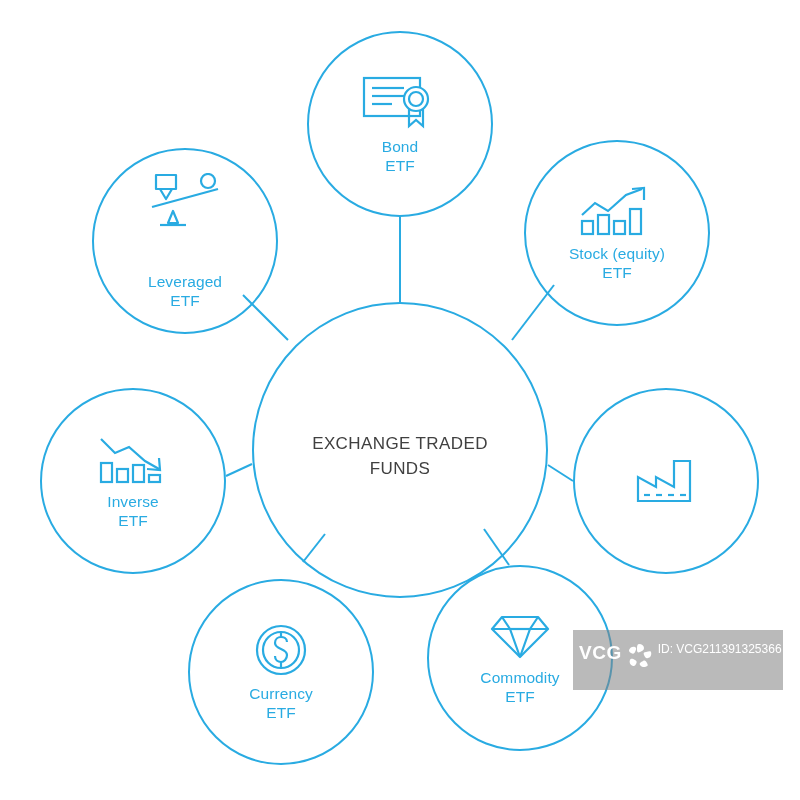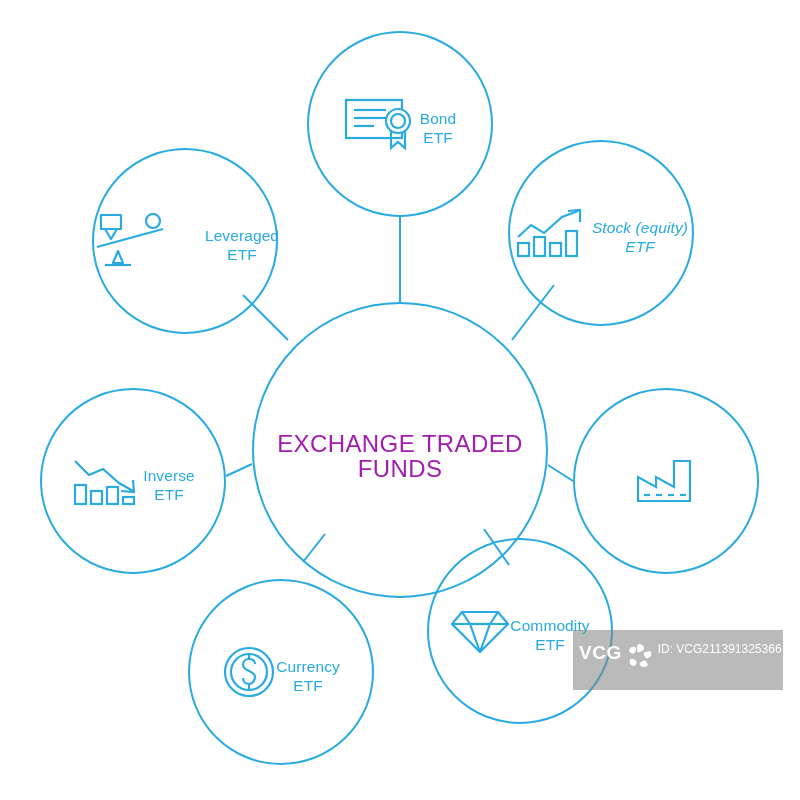--- a/index.html
+++ b/index.html
@@ -19,20 +19,21 @@
     left: 0; top: 0;
     width: 800px;
     height: 800px;
   }
   .node {
     position: absolute;
     border-radius: 50%;
     border: 2px solid #29abe2;
     box-sizing: border-box;
     display: flex;
+    flex-direction: column;
     align-items: center;
     justify-content: center;
     background: transparent;
   }
   .node .icon {
     display: block;
     line-height: 0;
   }
   .node .label {
     color: #29abe2;
@@ -52,33 +53,33 @@
   }
   #center-node .center-title {
     color: #29abe2;
     font-weight: bold;
     font-size: 74px;
     line-height: 74px;
     letter-spacing: -1px;
     text-align: center;
   }
   #center-node .center-sub {
-    color: #a21caf;
-    font-size: 24px;
+    color: #404040;
+    font-size: 17px;
     line-height: 25px;
     text-align: center;
     white-space: pre-line;
     margin-top: 12px;
     letter-spacing: 0.4px;
   }
   
   #node-bond      { width: 186px; height: 186px; left: 307px; top: 31px; }
-  #node-stock     { width: 186px; height: 186px; left: 508px; top: 140px; font-style: italic; }
+  #node-stock     { width: 186px; height: 186px; left: 524px; top: 140px; }
   #node-industry  { width: 186px; height: 186px; left: 573px; top: 388px; }
-  #node-commodity { width: 186px; height: 186px; left: 427px; top: 538px; }
+  #node-commodity { width: 186px; height: 186px; left: 427px; top: 565px; }
   #node-currency  { width: 186px; height: 186px; left: 188px; top: 579px; }
   #node-inverse   { width: 186px; height: 186px; left: 40px; top: 388px; }
   #node-leveraged { width: 186px; height: 186px; left: 92px; top: 148px; gap: 36px; }
 
   #watermark {
     position: absolute;
     left: 573px;
     top: 630px;
     width: 210px;
     height: 60px;

